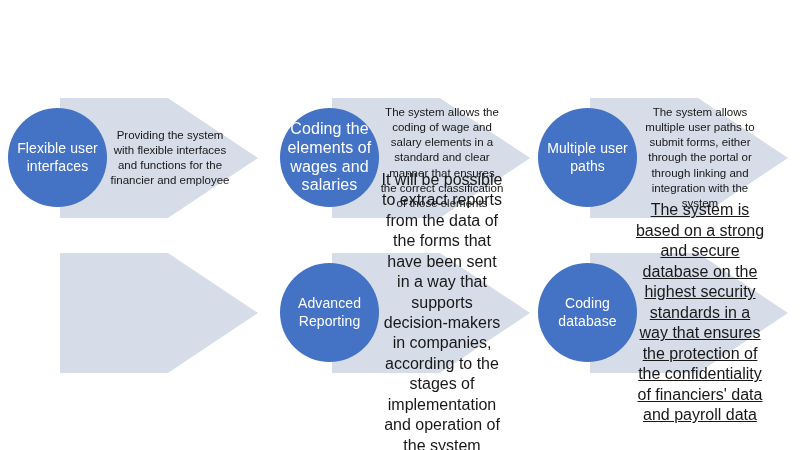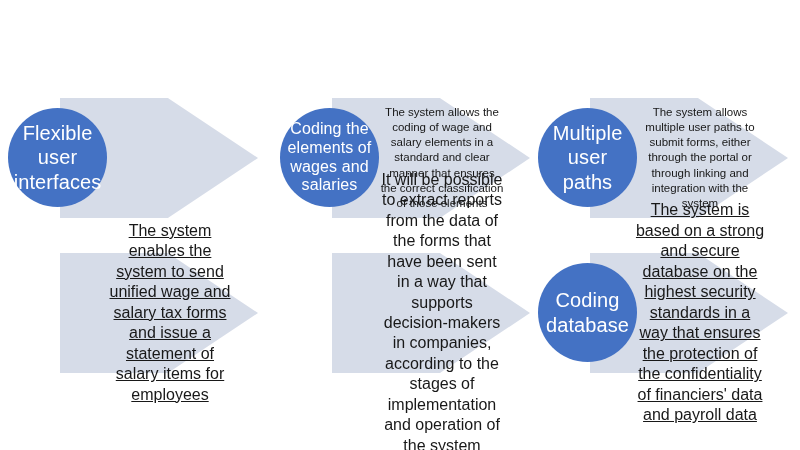--- a/index.html
+++ b/index.html
@@ -60,21 +60,21 @@
     display: flex;
     align-items: center;
     justify-content: center;
     box-sizing: border-box;
     padding: 4px;
   }
   .circle-label {
     color: #FFFFFF;
     text-align: center;
     line-height: 1.22;
-    font-size: 20px;
+    font-size: 14px;
     letter-spacing: 0.1px;
   }
   .circle-label.small {
     font-size: 16px;
     line-height: 1.18;
   }
 
   
   .body-text {
     position: absolute;
@@ -104,20 +104,23 @@
     display: block;
   }
 </style>
 </head>
 <body>
 
 <div id="canvas">
 
   <div class="cell row-top col-1">
     <div class="arrow"></div>
+    <div class="body-text">
+      <span>Providing the system with flexible interfaces and functions for the financier and employee</span>
+    </div>
     <div class="circle">
       <span class="circle-label">Flexible user interfaces</span>
     </div>
   </div>
 
   <div class="cell row-top col-2">
     <div class="arrow"></div>
     <div class="body-text">
       <span>The system allows the coding of wage and salary elements in a standard and clear manner that ensures the correct classification of those elements</span>
     </div>
@@ -131,29 +134,29 @@
     <div class="body-text">
       <span>The system allows multiple user paths to submit forms, either through the portal or through linking and integration with the system</span>
     </div>
     <div class="circle">
       <span class="circle-label">Multiple user paths</span>
     </div>
   </div>
 
   <div class="cell row-bottom col-1">
     <div class="arrow"></div>
-    <div class="body-text tight wide">
-      <span>The system enables the system to send unified wage and salary tax forms and issue a statement of salary items for employees</span>
-    </div>
   </div>
 
   <div class="cell row-bottom col-2">
     <div class="arrow"></div>
     <div class="body-text tight">
       <span>It will be possible to extract reports from the data of the forms that have been sent in a way that supports decision-makers in companies, according to the stages of implementation and operation of the system</span>
+    </div>
+    <div class="circle">
+      <span class="circle-label">Advanced Reporting</span>
     </div>
   </div>
 
   <div class="cell row-bottom col-3">
     <div class="arrow"></div>
     <div class="body-text tight wide">
       <span>The system is based on a strong and secure database on the highest security standards in a way that ensures the protection of the confidentiality of financiers' data and payroll data</span>
     </div>
     <div class="circle">
       <span class="circle-label">Coding database</span>

